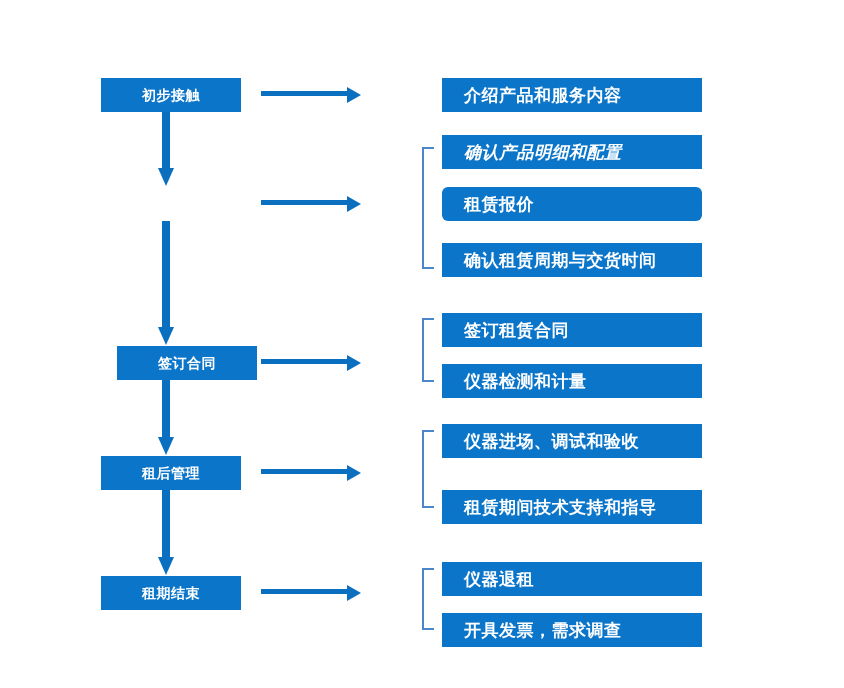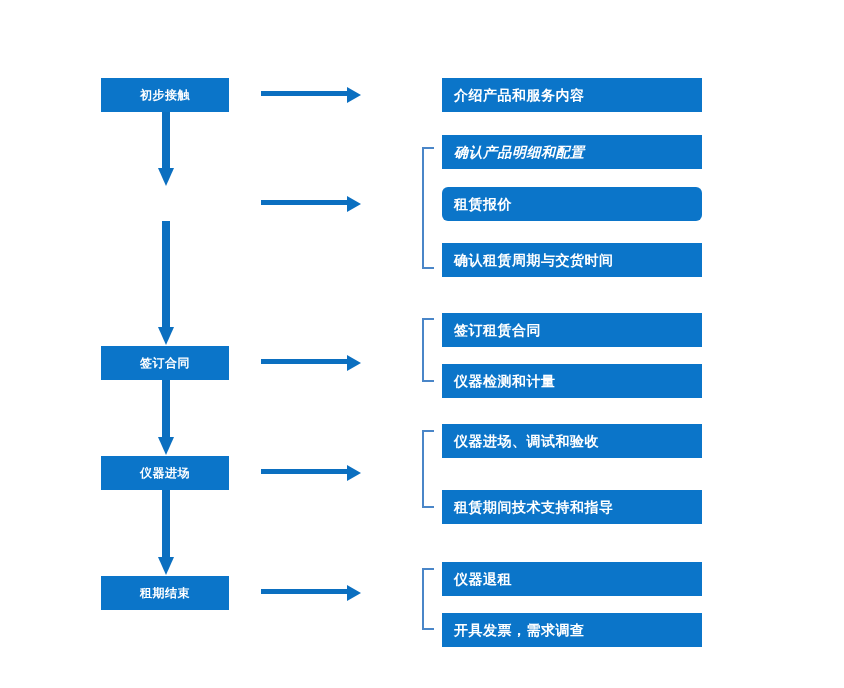--- a/index.html
+++ b/index.html
@@ -31,31 +31,31 @@
   }
   .title-bar {
     left: 100px;
     top: 13px;
     width: 600px;
     height: 34px;
     justify-content: center;
     font-size: 19px;
   }
   .stage-box {
-    width: 128px;
+    width: 140px;
     height: 34px;
     justify-content: center;
-    font-size: 12px;
+    font-size: 14px;
   }
   .detail-box {
     width: 260px;
     height: 34px;
     justify-content: flex-start;
-    padding-left: 12px;
-    font-size: 14px;
+    padding-left: 22px;
+    font-size: 17px;
   }
   .v-arrow {
     position: absolute;
     width: 22px;
   }
   .h-arrow {
     position: absolute;
     height: 22px;
     width: 100px;
   }
@@ -67,23 +67,23 @@
 </style>
 </head>
 <body>
 
 <div id="canvas">
 
 
   <div class="box stage-box" style="left:101px; top:78px;">初步接触</div>
 
 
-  <div class="box stage-box" style="left:101px; top:346px;">签订合同</div>
+  <div class="box stage-box" style="left:117px; top:346px;">签订合同</div>
 
-  <div class="box stage-box" style="left:101px; top:456px;">仪器进场</div>
+  <div class="box stage-box" style="left:101px; top:456px;">租后管理</div>
 
   <div class="box stage-box" style="left:101px; top:576px;">租期结束</div>
 
   <div class="v-arrow" style="left:155px; top:112px; height:75px;">
     <svg width="22" height="75" viewBox="0 0 22 75">
       <rect x="7" y="0" width="8" height="58" fill="#0B6FC0"></rect>
       <polygon points="3,56 19,56 11,74" fill="#0B6FC0"></polygon>
     </svg>
   </div>
 

